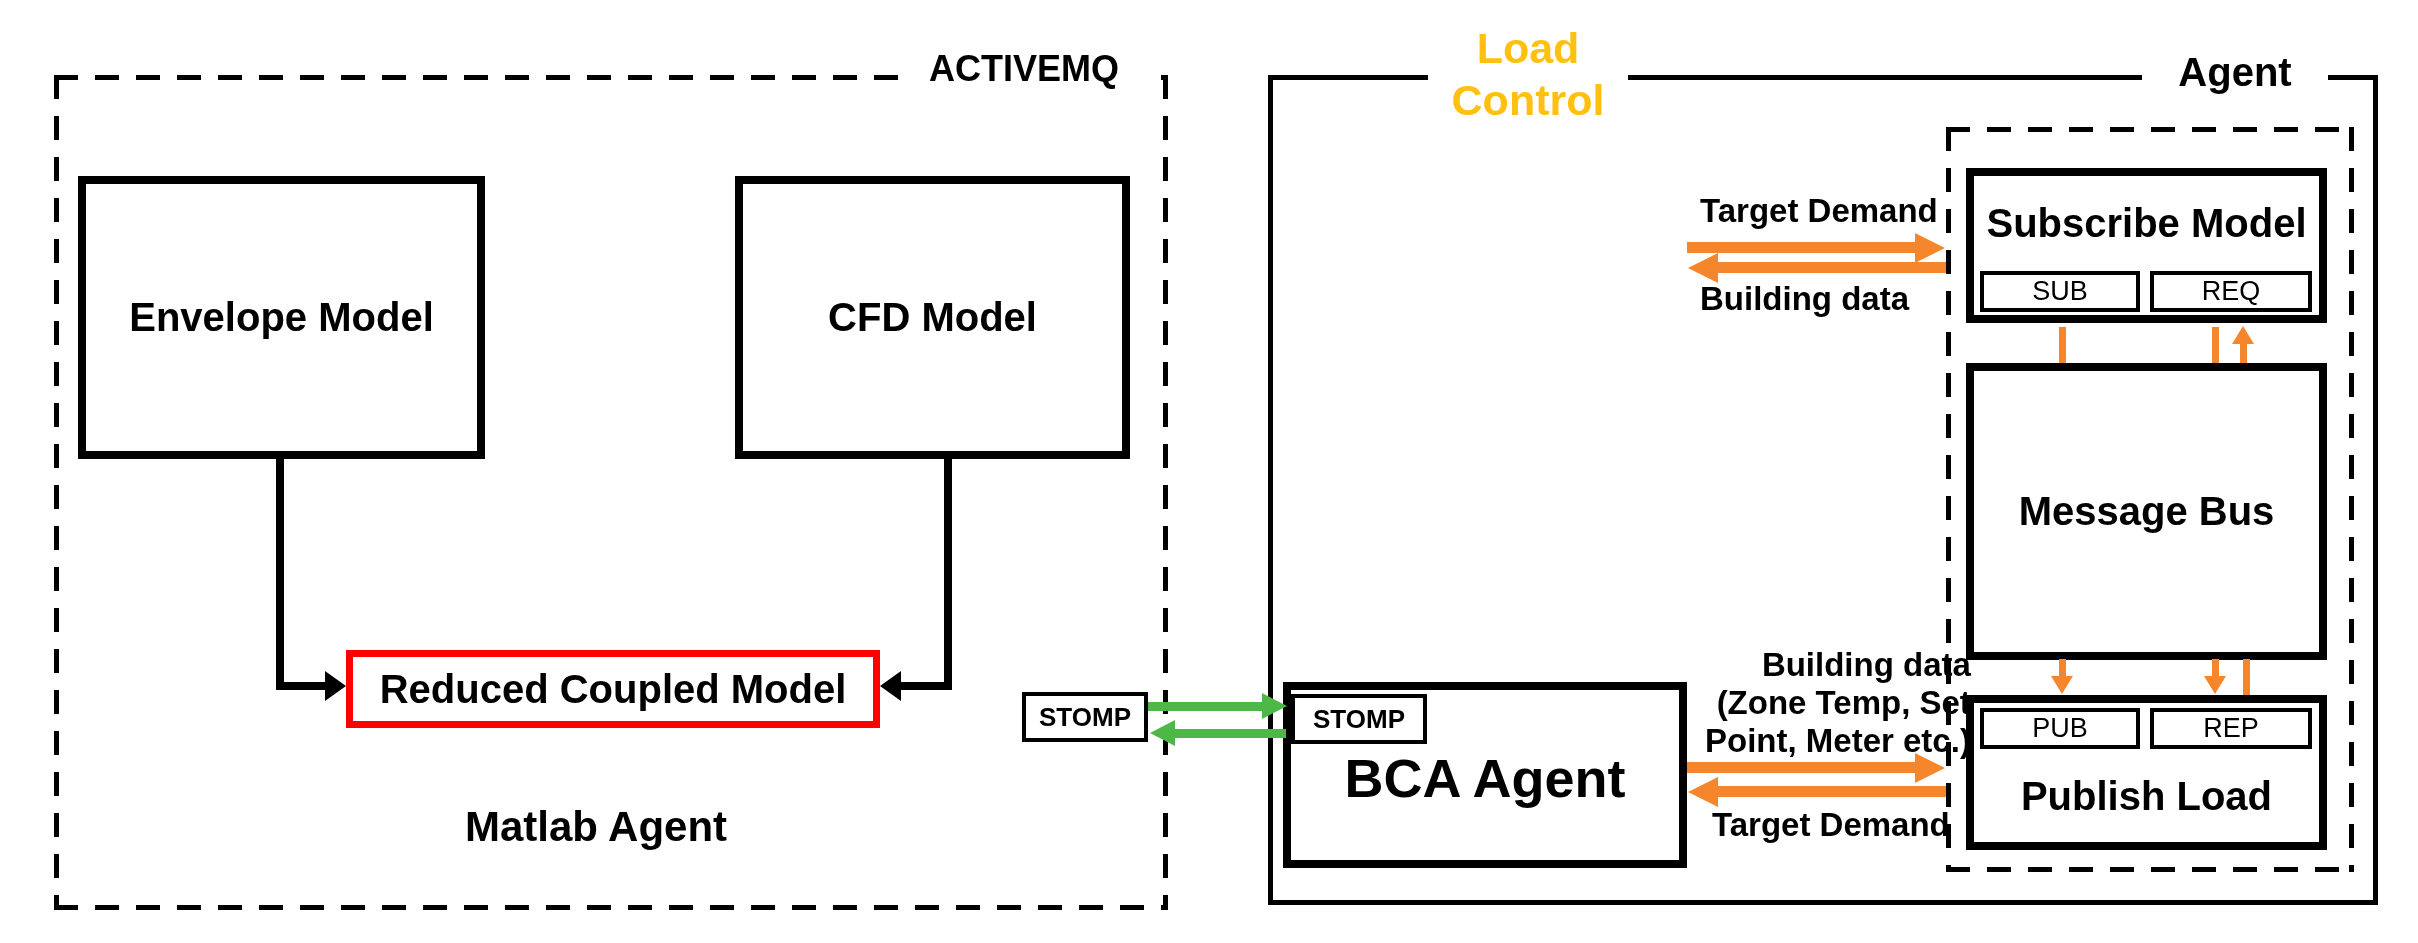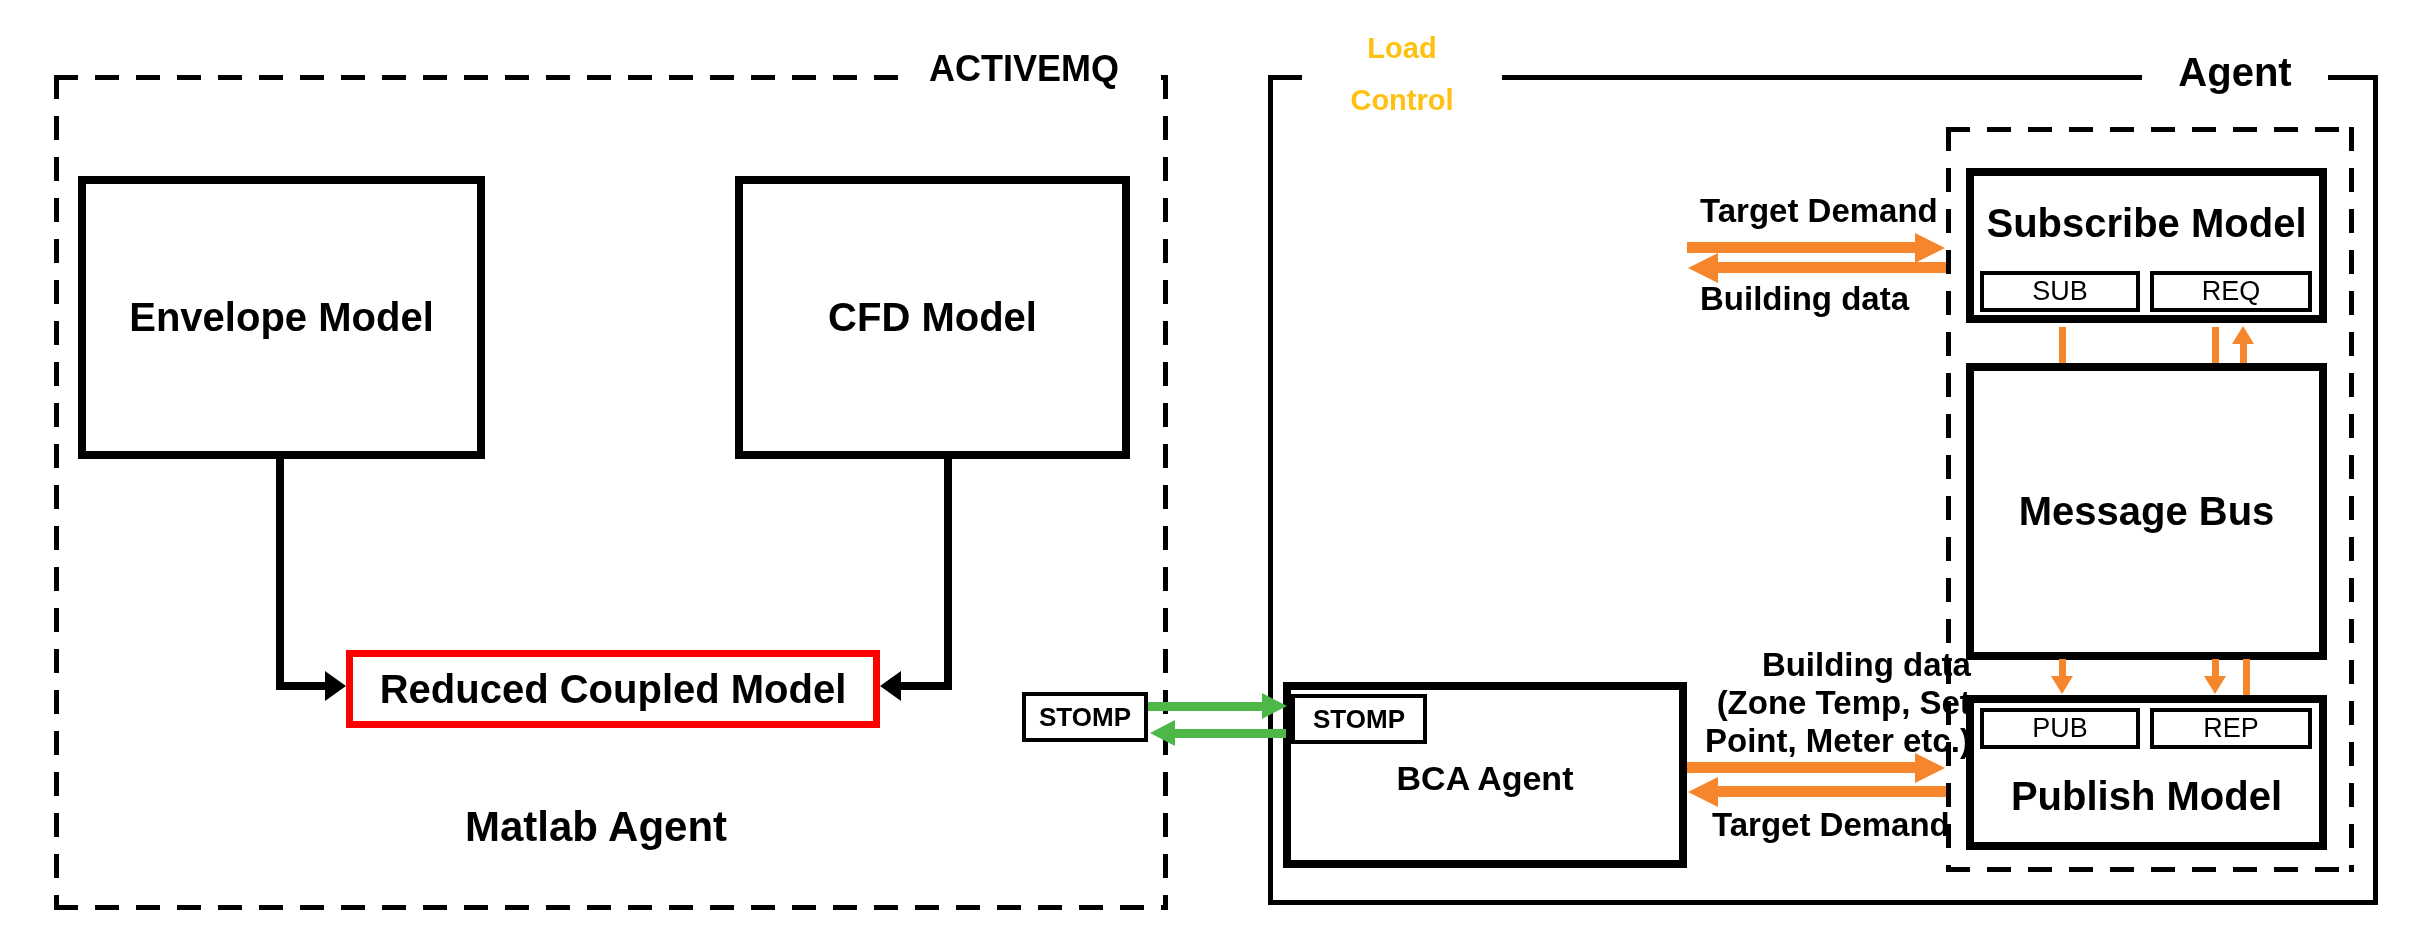--- a/index.html
+++ b/index.html
@@ -66,21 +66,21 @@
 
   <div class="outerline" style="left:1268px;top:75px;width:1110px;height:830px"></div>
 
   <div class="dh" style="left:1946px;top:127px;width:408px"></div>
   <div class="dh" style="left:1946px;top:867px;width:408px"></div>
   <div class="dv" style="left:1946px;top:127px;height:745px"></div>
   <div class="dv" style="left:2349px;top:127px;height:745px"></div>
 
   <div class="caption onborder" style="left:898px;top:44px;width:252px;height:50px;font-size:36px">ACTIVEMQ</div>
 
-  <div class="caption onborder" style="left:1302px;top:18px;width:200px;height:112px;font-size:29px;line-height:52px;color:var(--yellow)">
+  <div class="caption onborder" style="left:1428px;top:18px;width:200px;height:112px;font-size:43px;line-height:52px;color:var(--yellow)">
     <div>Load</div>
     <div>Control</div>
   </div>
 
   <div class="caption onborder" style="left:2142px;top:46px;width:186px;height:52px;font-size:40px">Agent</div>
 
   <div class="solidbox" style="left:78px;top:176px;width:407px;height:283px">
     <span>Envelope Model</span>
   </div>
 
@@ -104,21 +104,21 @@
 
   <div class="solidbox thinbox" style="left:1022px;top:692px;width:126px;height:50px">
     <span>STOMP</span>
   </div>
 
 
   <div class="solidbox" style="left:1283px;top:682px;width:404px;height:186px"></div>
   <div class="solidbox thinbox" style="left:1291px;top:694px;width:136px;height:50px">
     <span>STOMP</span>
   </div>
-  <div class="caption" style="left:1283px;top:752px;width:404px;height:52px;font-size:34px">BCA Agent</div>
+  <div class="caption" style="left:1283px;top:752px;width:404px;height:52px;font-size:54px">BCA Agent</div>
 
   <div class="solidbox" style="left:1966px;top:168px;width:361px;height:155px"></div>
   <div class="caption" style="left:1966px;top:196px;width:361px;height:54px;font-size:40px">Subscribe Model</div>
   <div class="portbox" style="left:1980px;top:271px;width:160px;height:41px">
     <span>SUB</span>
   </div>
   <div class="portbox" style="left:2150px;top:271px;width:162px;height:41px">
     <span>REQ</span>
   </div>
 
@@ -126,21 +126,21 @@
     <span>Message Bus</span>
   </div>
 
   <div class="solidbox" style="left:1966px;top:695px;width:361px;height:155px"></div>
   <div class="portbox" style="left:1980px;top:708px;width:160px;height:41px">
     <span>PUB</span>
   </div>
   <div class="portbox" style="left:2150px;top:708px;width:162px;height:41px">
     <span>REP</span>
   </div>
-  <div class="caption" style="left:1966px;top:768px;width:361px;height:56px;font-size:40px">Publish Model</div>
+  <div class="caption" style="left:1966px;top:768px;width:361px;height:56px;font-size:40px">Publish Load</div>
 
   <div class="oline" style="left:2059px;top:327px;width:7px;height:36px"></div>
   <div class="oline" style="left:2212px;top:327px;width:7px;height:36px"></div>
   <div class="ah ah-up-orange" style="left:2232px;top:326px"></div>
   <div class="oline" style="left:2240px;top:342px;width:7px;height:21px"></div>
 
   <div class="oline" style="left:2059px;top:659px;width:7px;height:19px"></div>
   <div class="ah ah-down-orange" style="left:2051px;top:676px"></div>
   <div class="oline" style="left:2212px;top:659px;width:7px;height:19px"></div>
   <div class="ah ah-down-orange" style="left:2204px;top:676px"></div>

